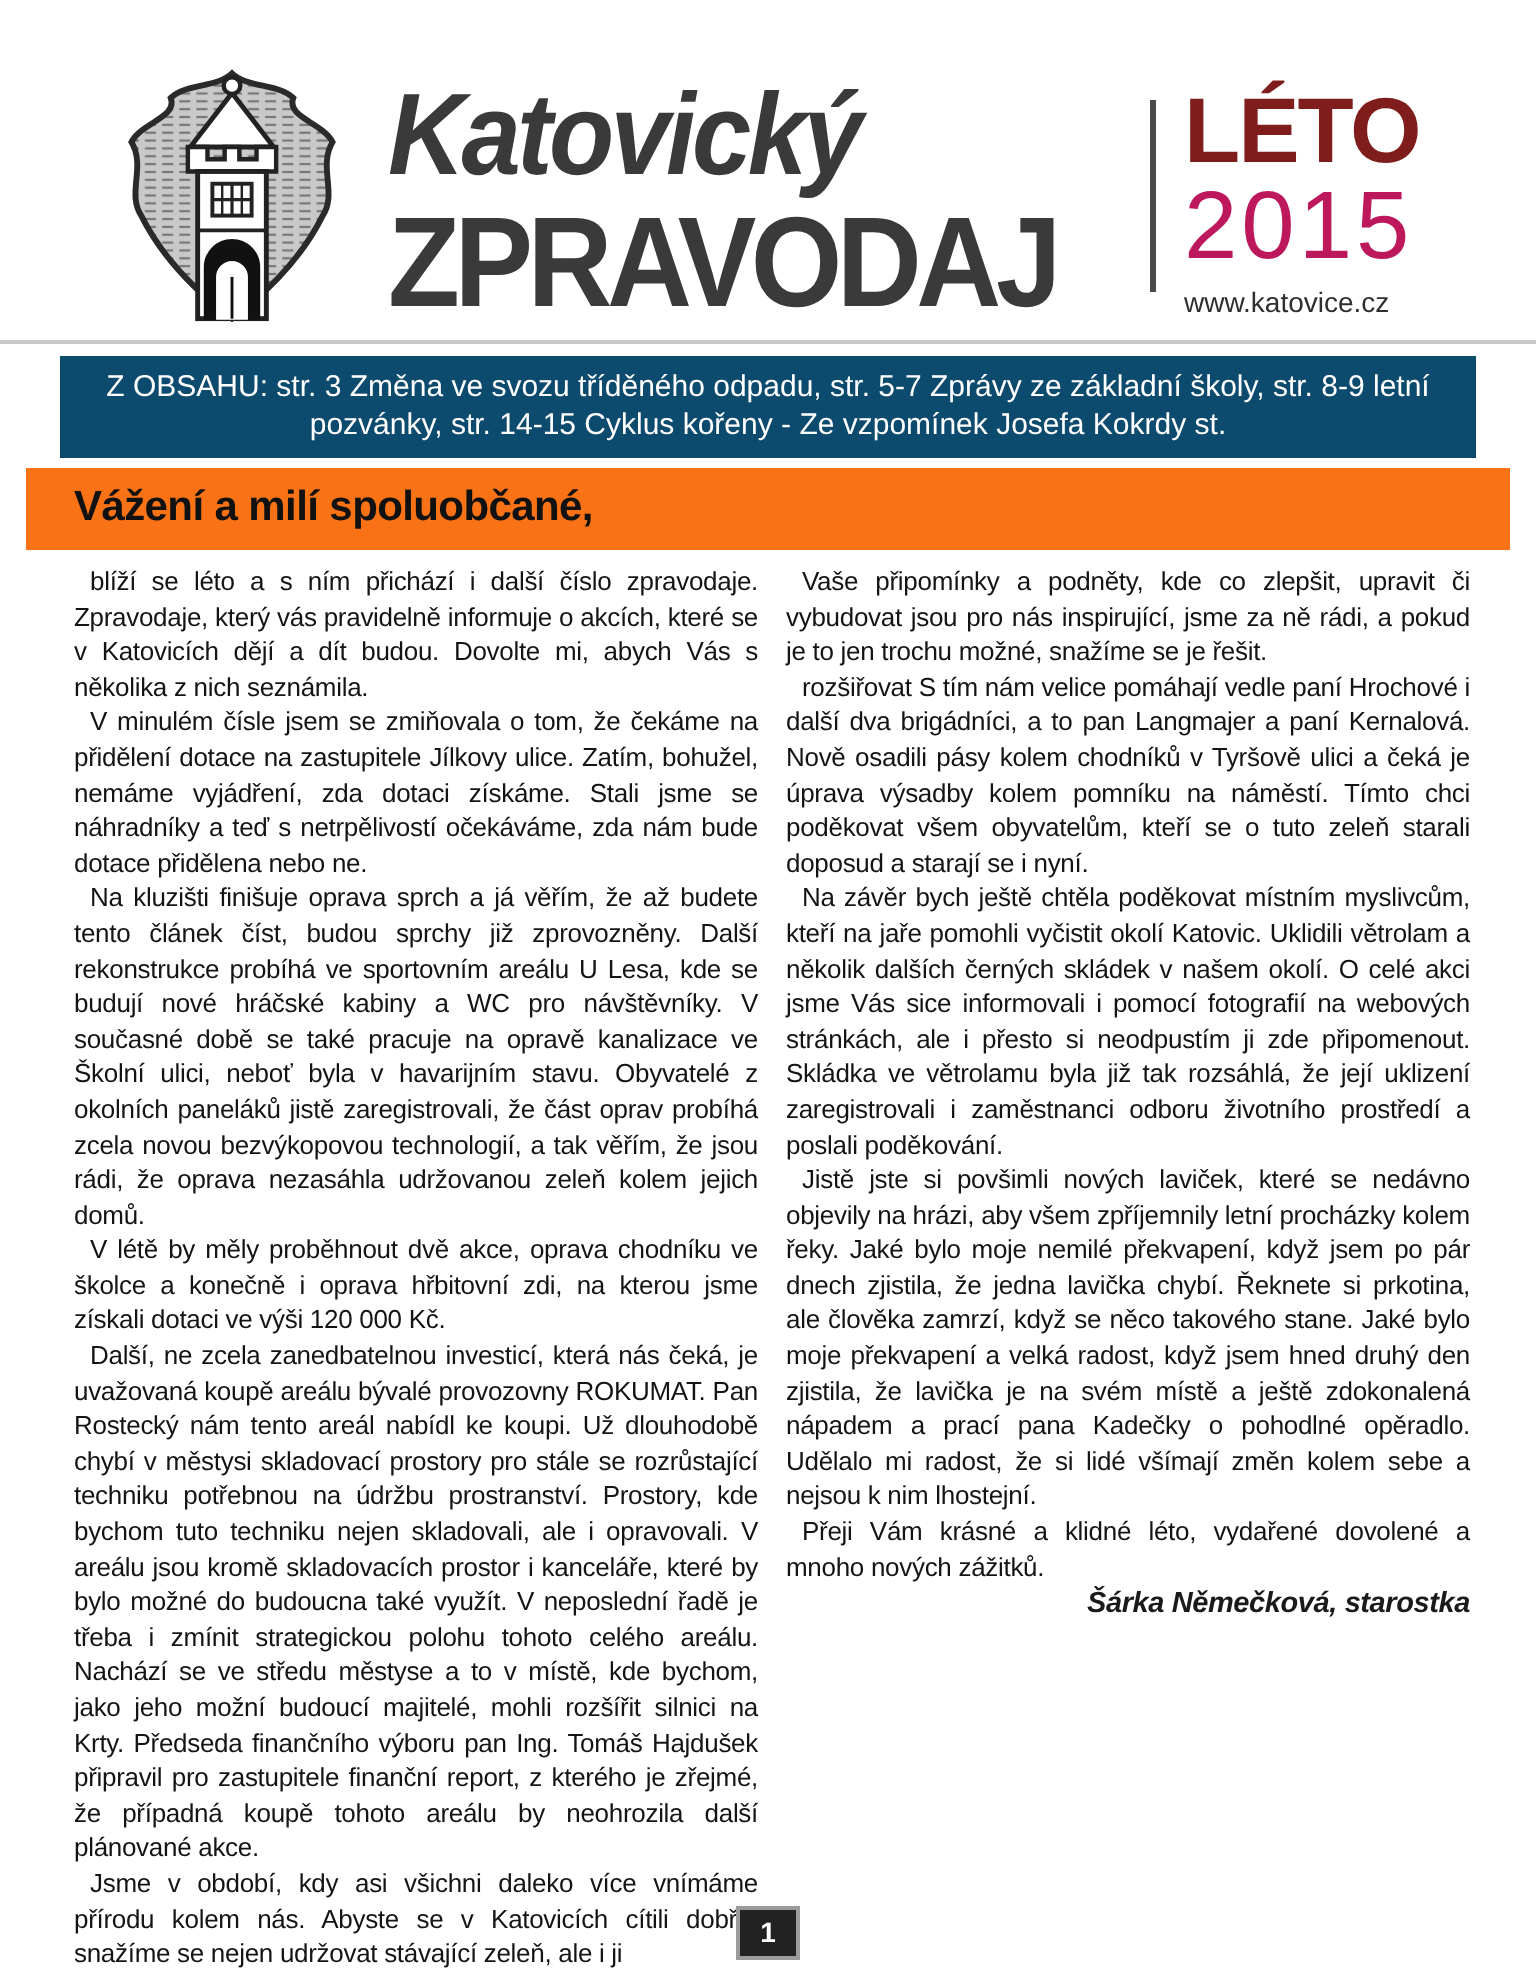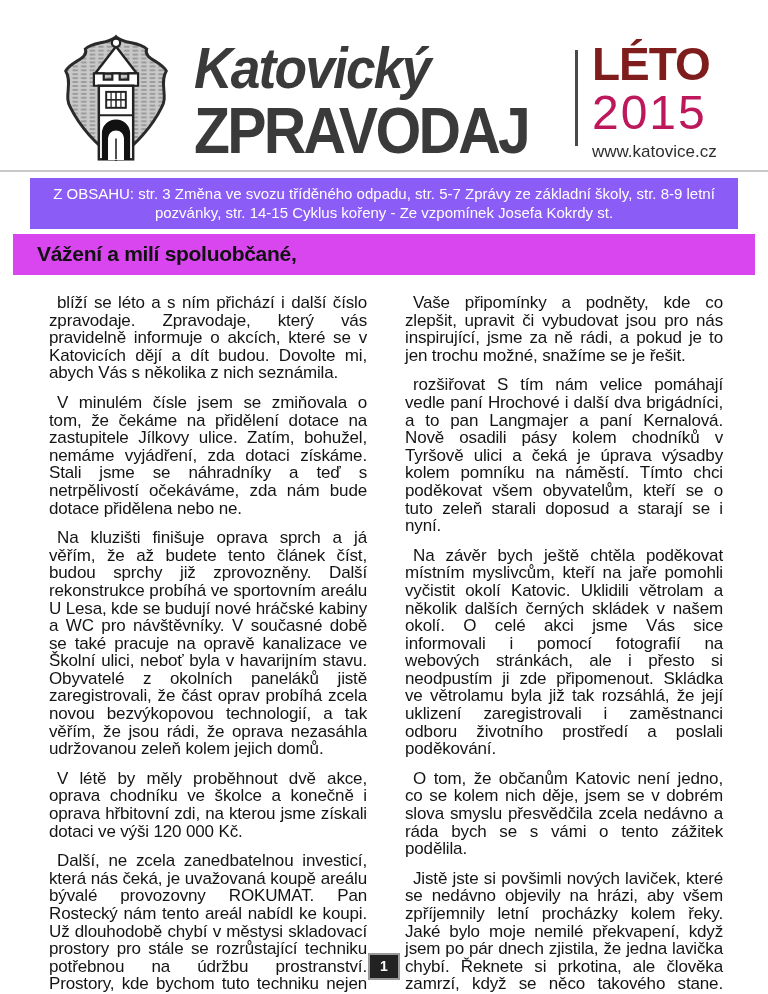--- a/index.html
+++ b/index.html
@@ -18,40 +18,40 @@
     letter-spacing:-2px;transform:scaleX(.92);transform-origin:left center;
   }
   .title2{
     font-size:64px;font-weight:bold;color:#3a3a3a;letter-spacing:-3px;
     transform:scaleX(.92);transform-origin:left center;margin-top:2px;
   }
   .head-divider{width:3px;height:96px;background:#4a4a4a;margin:0 14px 0 18px;flex:0 0 auto;}
   .issue-block{flex:0 0 auto;line-height:1;margin-top:4px;}
   .issue-season{font-size:46px;font-weight:bold;color:#7f1d1d;letter-spacing:-1px;}
   .issue-year{font-size:48px;font-weight:400;color:#be185d;letter-spacing:2px;margin-top:2px;}
-  .website{font-size:17px;color:#2e2e2e;margin-top:6px;}
+  .website{font-size:14px;color:#2e2e2e;margin-top:6px;}
   .head-rule{height:2px;background:#c9c9c9;margin:2px 0 6px 0;}
   
   .banner{
-    margin:0 30px;background:#8b5cf6;color:#fff;text-align:center;
+    margin:0 30px;background:#0c4a6e;color:#fff;text-align:center;
     font-size:15px;line-height:19px;padding:6px 20px 7px 20px;font-weight:400;
   }
   
   .heading-bar{
-    margin:5px 13px 0 13px;background:#d946ef;
+    margin:5px 13px 0 13px;background:#f97316;
     font-size:21px;font-weight:bold;color:#111;
     padding:8px 1px 9px 24px;letter-spacing:-0.3px;
   }
   
   .columns{
     display:flex;gap:14px;padding:7px 33px 0 37px;
   }
   .col{width:50%;text-align:justify;}
   .col p{
-    margin:12px;font-size:17px;line-height:17.6px;text-indent:8px;
+    margin:0;font-size:13px;line-height:17.6px;text-indent:8px;
     letter-spacing:-0.15px;color:#141414;
   }
   .signature{
     text-align:right;font-style:italic;font-weight:bold;font-size:14.5px;
     margin-top:2px;letter-spacing:-0.2px;
   }
   
   .footer{position:absolute;left:0;right:0;bottom:14px;display:flex;justify-content:center;}
   .pagenum{
     min-width:22px;height:23px;background:#222;border:2px solid #9a9a9a;
@@ -121,21 +121,20 @@
         <p>Na kluzišti finišuje oprava sprch a já věřím, že až budete tento článek číst, budou sprchy již zprovozněny. Další rekonstrukce probíhá ve sportovním areálu U Lesa, kde se budují nové hráčské kabiny a WC pro návštěvníky. V současné době se také pracuje na opravě kanalizace ve Školní ulici, neboť byla v havarijním stavu. Obyvatelé z okolních paneláků jistě zaregistrovali, že část oprav probíhá zcela novou bezvýkopovou technologií, a tak věřím, že jsou rádi, že oprava nezasáhla udržovanou zeleň kolem jejich domů.</p>
         <p>V létě by měly proběhnout dvě akce, oprava chodníku ve školce a konečně i oprava hřbitovní zdi, na kterou jsme získali dotaci ve výši 120 000 Kč.</p>
         <p>Další, ne zcela zanedbatelnou investicí, která nás čeká, je uvažovaná koupě areálu bývalé provozovny ROKUMAT. Pan Rostecký nám tento areál nabídl ke koupi. Už dlouhodobě chybí v městysi skladovací prostory pro stále se rozrůstající techniku potřebnou na údržbu prostranství. Prostory, kde bychom tuto techniku nejen skladovali, ale i opravovali. V areálu jsou kromě skladovacích prostor i kanceláře, které by bylo možné do budoucna také využít. V neposlední řadě je třeba i zmínit strategickou polohu tohoto celého areálu. Nachází se ve středu městyse a to v místě, kde bychom, jako jeho možní budoucí majitelé, mohli rozšířit silnici na Krty. Předseda finančního výboru pan Ing. Tomáš Hajdušek připravil pro zastupitele finanční report, z kterého je zřejmé, že případná koupě tohoto areálu by neohrozila další plánované akce.</p>
         <p>Jsme v období, kdy asi všichni daleko více vnímáme přírodu kolem nás. Abyste se v Katovicích cítili dobře, snažíme se nejen udržovat stávající zeleň, ale i ji</p>
       </div>
     <div class="col">
       <div>
           <p>Vaše připomínky a podněty, kde co zlepšit, upravit či vybudovat jsou pro nás inspirující, jsme za ně rádi, a pokud je to jen trochu možné, snažíme se je řešit.</p>
           <p>rozšiřovat S tím nám velice pomáhají vedle paní Hrochové i další dva brigádníci, a to pan Langmajer a paní Kernalová. Nově osadili pásy kolem chodníků v Tyršově ulici a čeká je úprava výsadby kolem pomníku na náměstí. Tímto chci poděkovat všem obyvatelům, kteří se o tuto zeleň starali doposud a starají se i nyní.</p>
           <p>Na závěr bych ještě chtěla poděkovat místním myslivcům, kteří na jaře pomohli vyčistit okolí Katovic. Uklidili větrolam a několik dalších černých skládek v našem okolí. O celé akci jsme Vás sice informovali i pomocí fotografií na webových stránkách, ale i přesto si neodpustím ji zde připomenout. Skládka ve větrolamu byla již tak rozsáhlá, že její uklizení zaregistrovali i zaměstnanci odboru životního prostředí a poslali poděkování.</p>
-          <p>O tom, že občanům Katovic není jedno, co se kolem nich děje, jsem se v dobrém slova smyslu přesvědčila zcela nedávno a ráda bych se s vámi o tento zážitek podělila.</p>
           <p>Jistě jste si povšimli nových laviček, které se nedávno objevily na hrázi, aby všem zpříjemnily letní procházky kolem řeky. Jaké bylo moje nemilé překvapení, když jsem po pár dnech zjistila, že jedna lavička chybí. Řeknete si prkotina, ale člověka zamrzí, když se něco takového stane. Jaké bylo moje překvapení a velká radost, když jsem hned druhý den zjistila, že lavička je na svém místě a ještě zdokonalená nápadem a prací pana Kadečky o pohodlné opěradlo. Udělalo mi radost, že si lidé všímají změn kolem sebe a nejsou k nim lhostejní.</p>
           <p>Přeji Vám krásné a klidné léto, vydařené dovolené a mnoho nových zážitků.</p>
         </div>
       <div class="signature">Šárka Němečková, starostka</div>
     </div>
   </main>
 
   <footer class="footer">
     <div class="pagenum">1</div>
   </footer>

